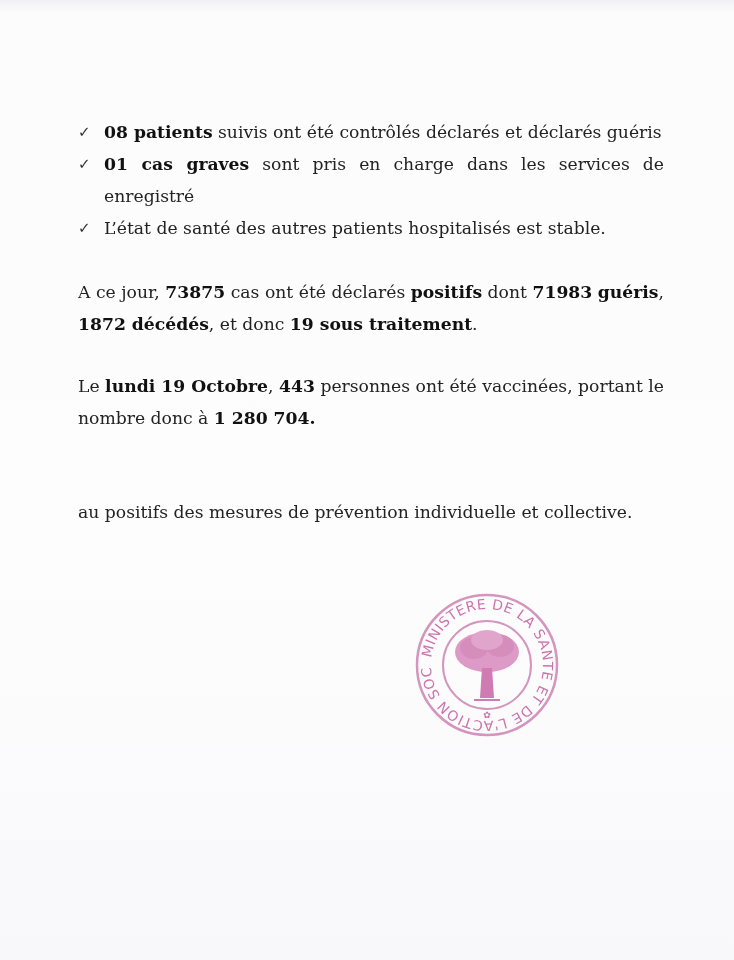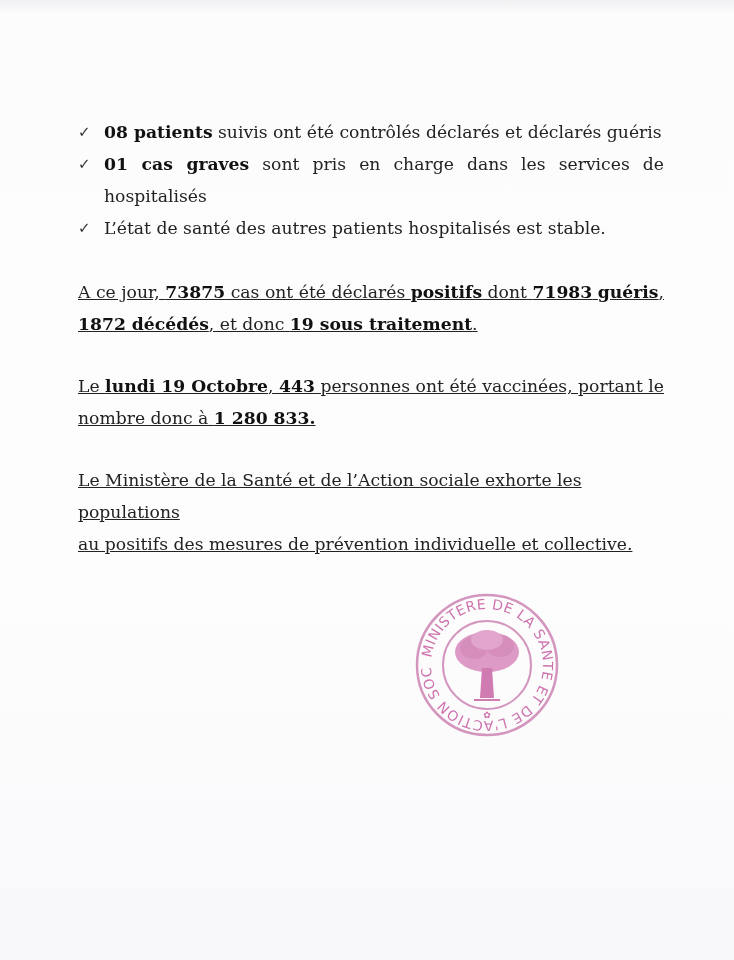--- a/index.html
+++ b/index.html
@@ -19,21 +19,21 @@
     font-size: 17.2px; line-height: 32px;
   }
   .bullets { list-style: none; margin: 0; padding: 0; }
   .bullets li { position: relative; padding-left: 26px; }
   .bullets li .check {
     position: absolute; left: 0; top: 0; width: 20px;
     font-family: "DejaVu Sans", sans-serif; font-size: 15px; color: #333;
   }
   .just { text-align: justify; text-align-last: justify; }
   .b { font-weight: bold; color: #111; }
-  p { margin: 0; text-decoration: underline; }
+  p { margin: 0; }
   .para1 { margin-top: 32px; }
   .para2 { margin-top: 30px; }
   .para3 { margin-top: 30px; }
   .nolast { text-align-last: left; }
   .stamp {
     position: absolute; left: 412px; top: 590px; width: 150px; height: 150px;
   }
 </style>
 </head>
 <body>
@@ -44,33 +44,33 @@
     <ul class="bullets">
       <li>
         <span class="check">✓</span>
         <span class="b">08 patients</span><span> suivis ont été contrôlés déclarés et déclarés guéris</span>
       </li>
       <li class="just">
         <span class="check">✓</span>
         <span class="b">01 cas graves</span><span> sont pris en charge dans les services de</span>
       </li>
       <li>
-        <span>hospitalisés</span>
+        <span>enregistré</span>
       </li>
       <li>
         <span class="check">✓</span>
         <span>L’état de santé des autres patients hospitalisés est stable.</span>
       </li>
     </ul>
 
     <p class="para1 just nolast"><span>A ce jour, </span><span class="b">73875</span><span> cas ont été déclarés </span><span class="b">positifs</span><span> dont </span><span class="b">71983</span> <span class="b">guéris</span><span>, </span><span class="b">1872 décédés</span><span>, et donc </span><span class="b">19 sous traitement</span><span>.</span></p>
 
-    <p class="para2 just nolast"><span>Le </span><span class="b">lundi 19 Octobre</span><span>, </span><span class="b">443</span><span> personnes ont été vaccinées, portant le</span> <span>nombre donc à </span><span class="b">1 280 833.</span></p>
+    <p class="para2 just nolast"><span>Le </span><span class="b">lundi 19 Octobre</span><span>, </span><span class="b">443</span><span> personnes ont été vaccinées, portant le</span> <span>nombre donc à </span><span class="b">1 280 704.</span></p>
 
-    <p class="para3"><span>Le Ministère de la Santé et de l’Action sociale exhorte les populations</span><br><span>au positifs des mesures de prévention individuelle et collective.</span></p>
+    <p class="para3"><br><span>au positifs des mesures de prévention individuelle et collective.</span></p>
   </div>
 
   <div class="stamp">
     <svg width="150" height="150" viewBox="0 0 150 150">
       <defs>
         <path id="ring" d="M75,75 m-56,0 a56,56 0 1,1 112,0 a56,56 0 1,1 -112,0"></path>
       </defs>
       <circle cx="75" cy="75" r="70" fill="none" stroke="#c97aae" stroke-width="2.5" opacity="0.8"></circle>
       <circle cx="75" cy="75" r="44" fill="none" stroke="#c97aae" stroke-width="2" opacity="0.8"></circle>
       <text font-family="DejaVu Sans, sans-serif" font-size="14" fill="#c2509a" opacity="0.8" letter-spacing="0.5">

